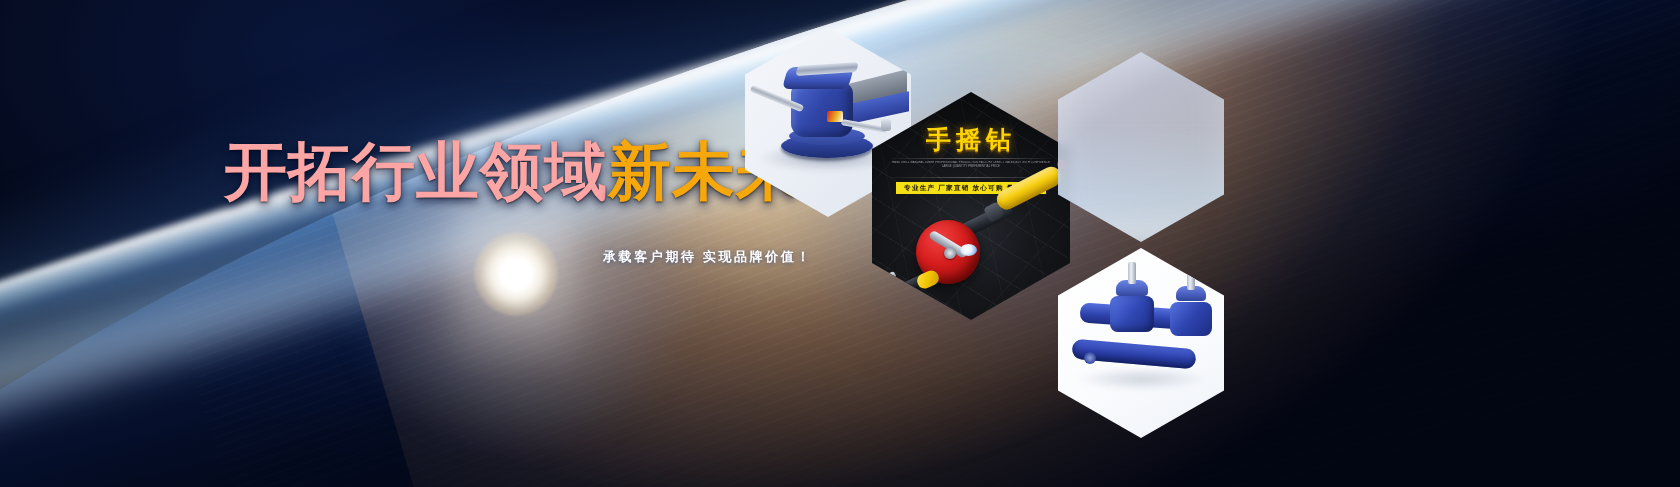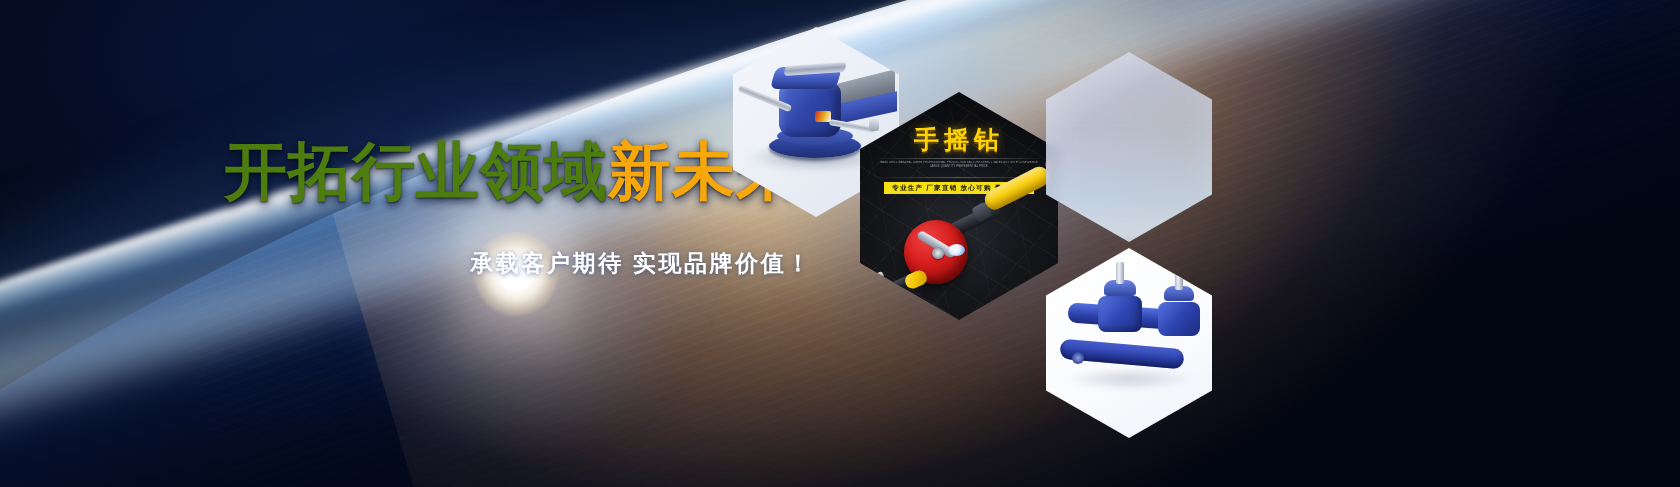--- a/index.html
+++ b/index.html
@@ -148,52 +148,53 @@
     padding-right: 4px;
   }
   .headline {
     font-size: 63px;
     line-height: 1;
     font-weight: 700;
     letter-spacing: 1px;
     white-space: nowrap;
     text-shadow: 0 3px 10px rgba(0,10,40,0.85), 0 1px 2px rgba(0,0,0,0.6);
   }
-  .headline .hl-white { color: #4d7c0f; }
+  .headline .hl-white { color: #fca5a5; }
   .headline .hl-accent { color: #f5a70c; }
 
   .subline {
     margin-top: 13px;
     font-size: 21.5px;
     font-weight: 700;
     color: #f2f6ff;
     letter-spacing: 0.6px;
     white-space: nowrap;
     text-shadow: 0 2px 7px rgba(0,16,56,0.8);
   }
   .tagline-block {
     position: absolute;
     left: 0; top: 248px;
     width: 812px;
     text-align: right;
   }
   .tagline {
-    font-size: 23px;
+    font-size: 13px;
     font-weight: 700;
     color: #ffffff;
     letter-spacing: 2.6px;
     white-space: nowrap;
     text-shadow: 0 1px 5px rgba(40,70,130,0.65);
   }
 
   
   .hex {
     position: absolute;
     clip-path: polygon(50% 0%, 100% 25%, 100% 75%, 50% 100%, 0% 75%, 0% 25%);
     overflow: hidden;
+    margin-left: 12px;
   }
 
   
   .hex-vise {
     left: 733px; top: 27px;
     width: 166px; height: 190px;
     background: linear-gradient(135deg, #f4f6fa 0%, #eef1f7 40%, #dfe6f0 100%);
   }
   .vise-scene { position: absolute; inset: 0; }
   .vise-shadow {

